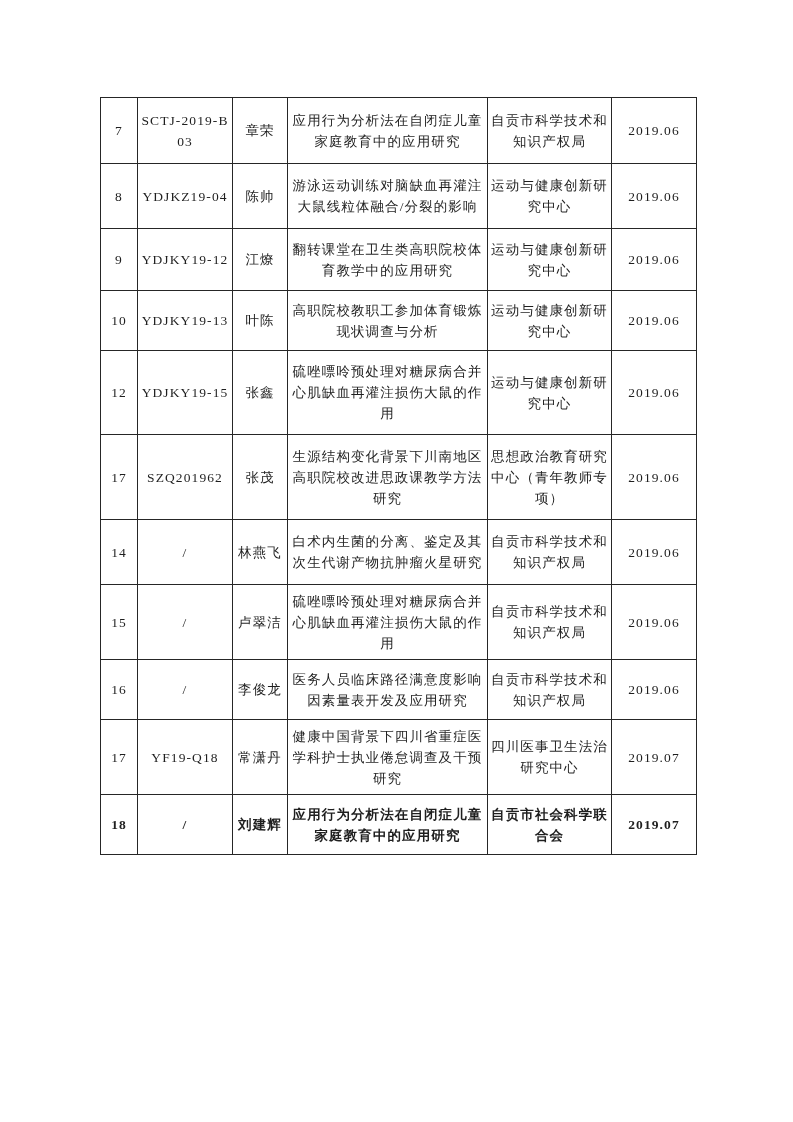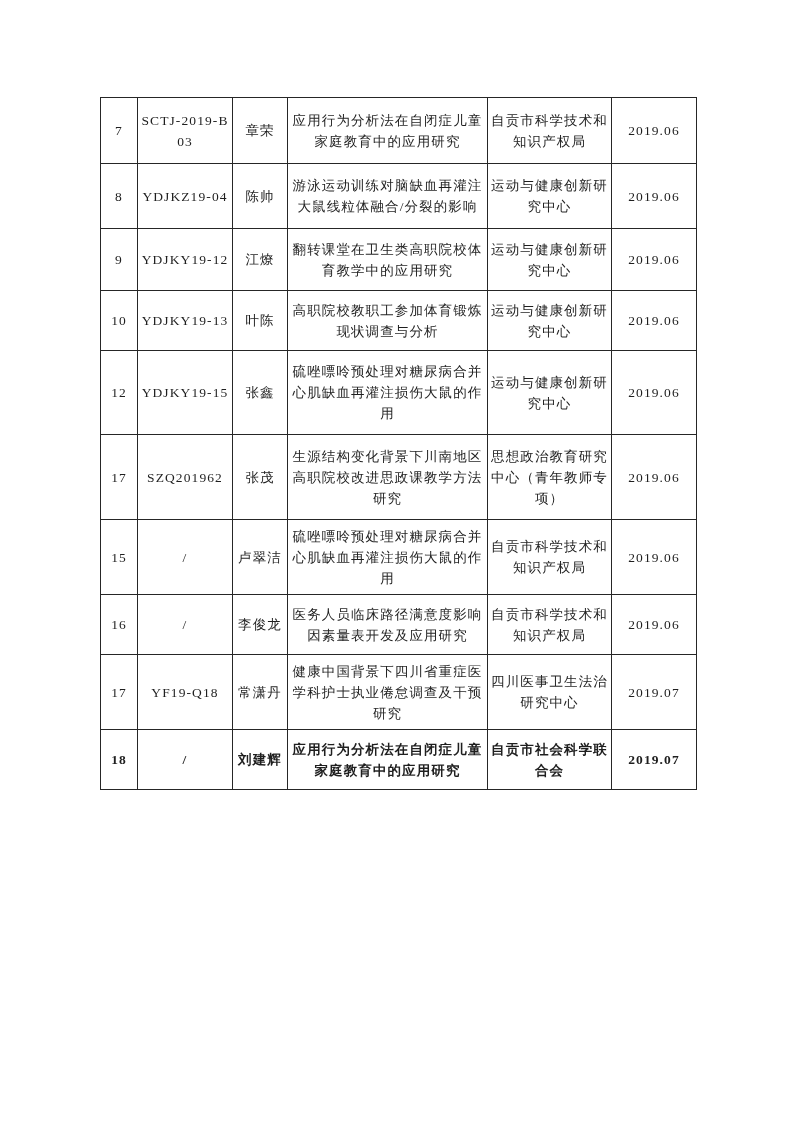--- a/index.html
+++ b/index.html
@@ -100,20 +100,28 @@
           <td class="cell-date">2019.06</td>
         </tr>
         <tr style="height: 85px;">
           <td class="cell-no">17</td>
           <td class="cell-code">SZQ201962</td>
           <td class="cell-name">张茂</td>
           <td class="cell-title">生源结构变化背景下川南地区高职院校改进思政课教学方法研究</td>
           <td class="cell-institution">思想政治教育研究中心（青年教师专项）</td>
           <td class="cell-date">2019.06</td>
         </tr>
+        <tr style="height: 65px;">
+          <td class="cell-no">14</td>
+          <td class="cell-code">/</td>
+          <td class="cell-name">林燕飞</td>
+          <td class="cell-title">白术内生菌的分离、鉴定及其次生代谢产物抗肿瘤火星研究</td>
+          <td class="cell-institution">自贡市科学技术和知识产权局</td>
+          <td class="cell-date">2019.06</td>
+        </tr>
         <tr style="height: 75px;">
           <td class="cell-no">15</td>
           <td class="cell-code">/</td>
           <td class="cell-name">卢翠洁</td>
           <td class="cell-title">硫唑嘌呤预处理对糖尿病合并心肌缺血再灌注损伤大鼠的作用</td>
           <td class="cell-institution">自贡市科学技术和知识产权局</td>
           <td class="cell-date">2019.06</td>
         </tr>
         <tr style="height: 60px;">
           <td class="cell-no">16</td>

